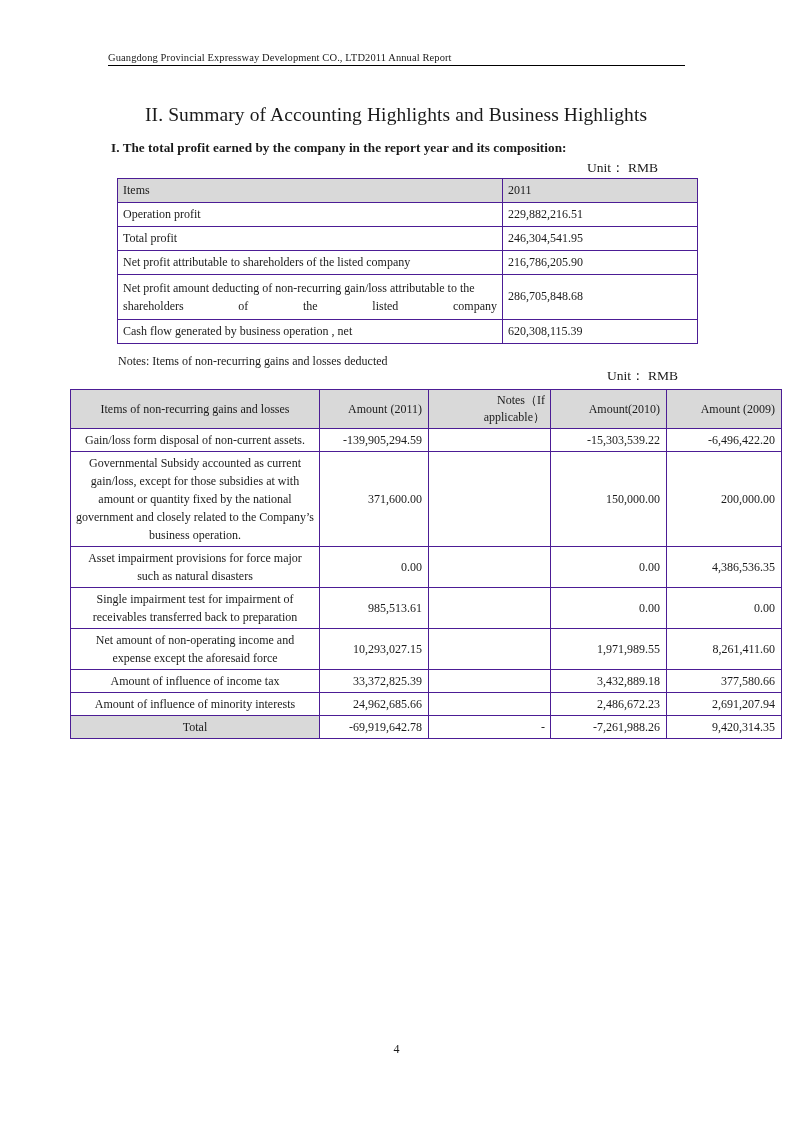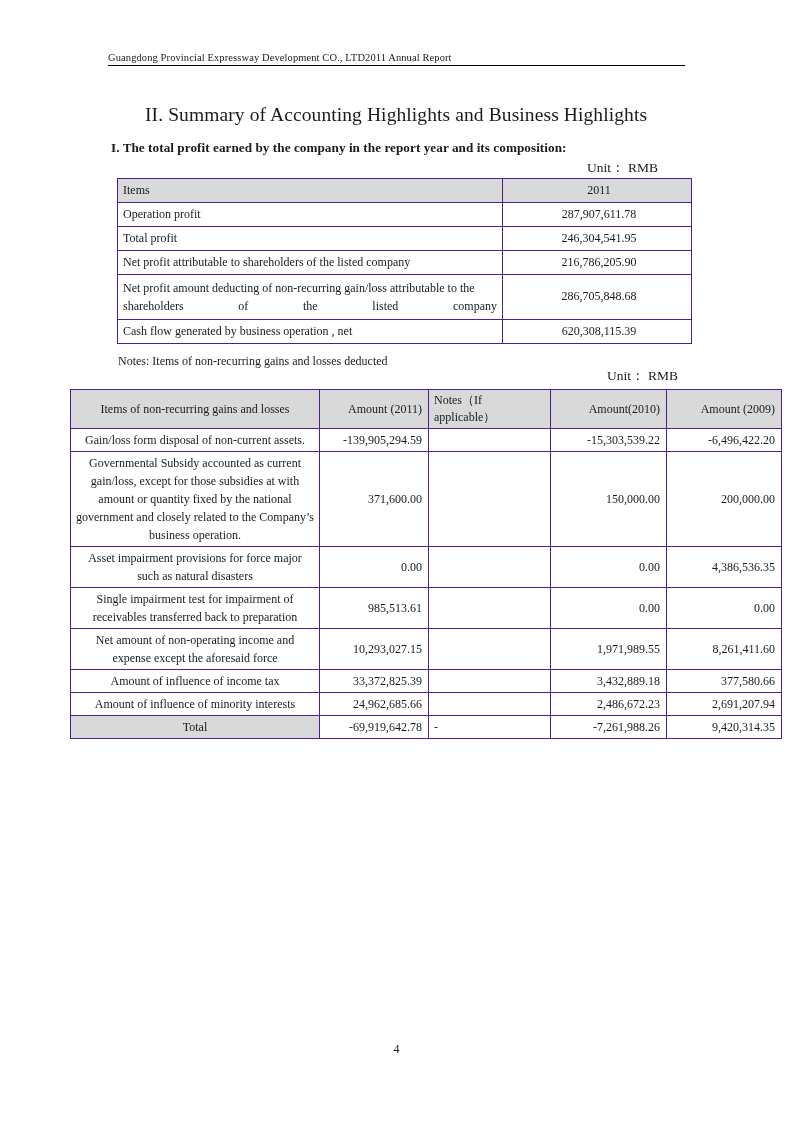--- a/index.html
+++ b/index.html
@@ -98,37 +98,37 @@
   }
 
   
   #table-profit {
     left: 117px;
     top: 178px;
     width: 556px;
   }
   #table-profit td { height: 19px; }
   #table-profit .c-item { width: 374px; text-align: left; }
-  #table-profit .c-val  { width: 182px; text-align: center; padding-right: 1px; }
+  #table-profit .c-val  { width: 182px; text-align: left; padding-right: 7px; }
   #table-profit tr.tall td { height: 40px; }
   .justify-2line {
     text-align: justify;
     text-align-last: justify;
     line-height: 1.5;
   }
 
   
   #table-nonrecurring {
     left: 70px;
     top: 389px;
     width: 653px;
   }
   #table-nonrecurring .c0 { width: 238px; text-align: center; }
   #table-nonrecurring .c1 { width: 97px;  text-align: right; padding-right: 6px; }
-  #table-nonrecurring .c2 { width: 111px; text-align: left; }
+  #table-nonrecurring .c2 { width: 111px; text-align: right; }
   #table-nonrecurring .c3 { width: 104px; text-align: right; padding-right: 6px; }
   #table-nonrecurring .c4 { width: 103px; text-align: right; padding-right: 6px; }
   #table-nonrecurring td { height: 18px; }
   #table-nonrecurring .total-cell {
     background: #d9d9d9;
     text-align: center;
     margin-left: 8px;
   }
   .cell-wrap { line-height: 1.5; }
 
@@ -159,21 +159,21 @@
   <div class="unit-label unit-1">Unit： RMB</div>
 
   <table id="table-profit">
     <tbody>
       <tr>
         <td class="c-item hdr-cell">Items</td>
         <td class="c-val hdr-cell">2011</td>
       </tr>
       <tr>
         <td class="c-item">Operation profit</td>
-        <td class="c-val">287,907,611.78</td>
+        <td class="c-val">229,882,216.51</td>
       </tr>
       <tr>
         <td class="c-item">Total profit</td>
         <td class="c-val">246,304,541.95</td>
       </tr>
       <tr>
         <td class="c-item">Net profit attributable to shareholders of the listed company</td>
         <td class="c-val">216,786,205.90</td>
       </tr>
       <tr class="tall">

